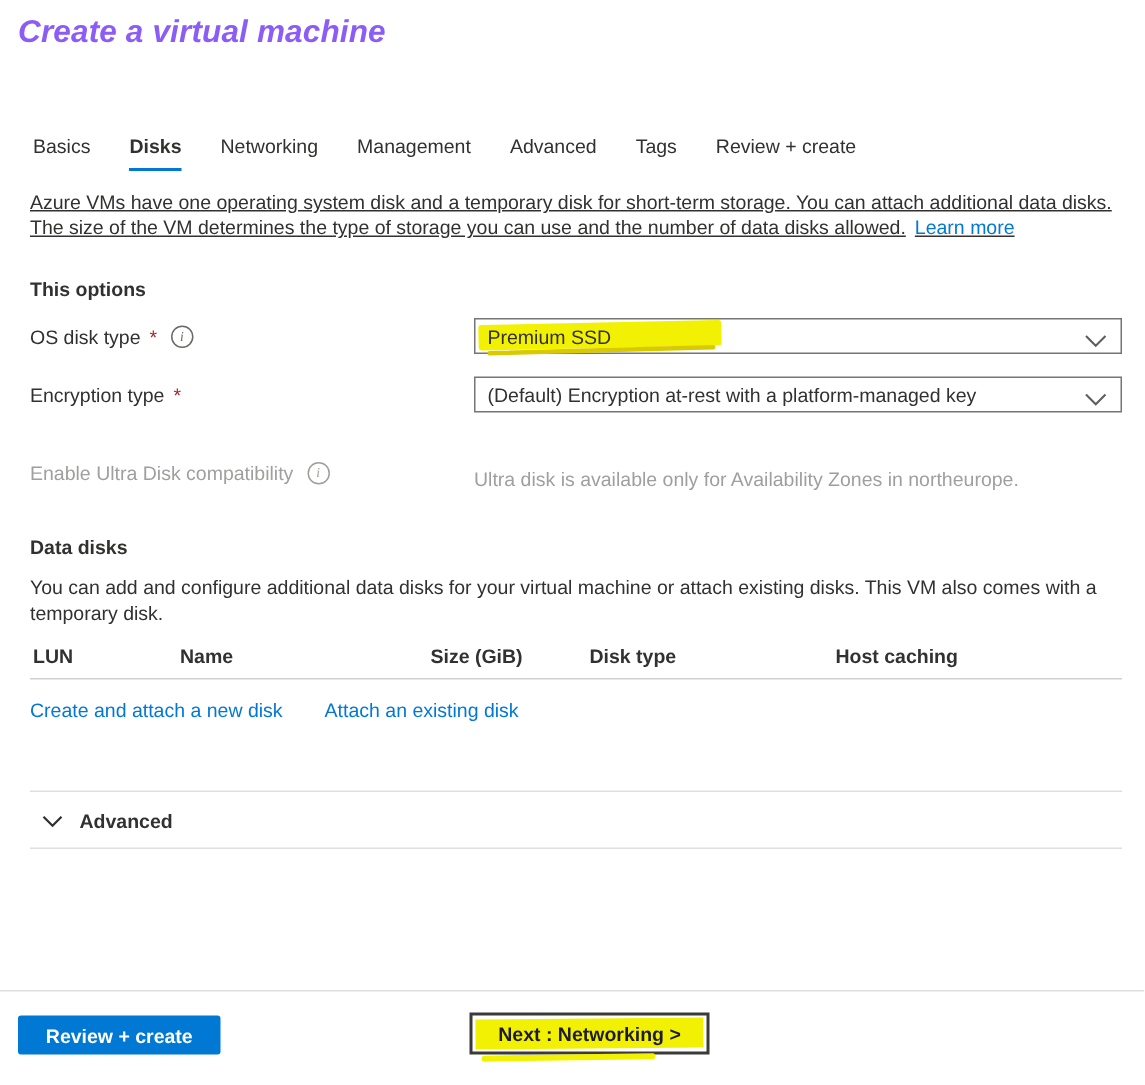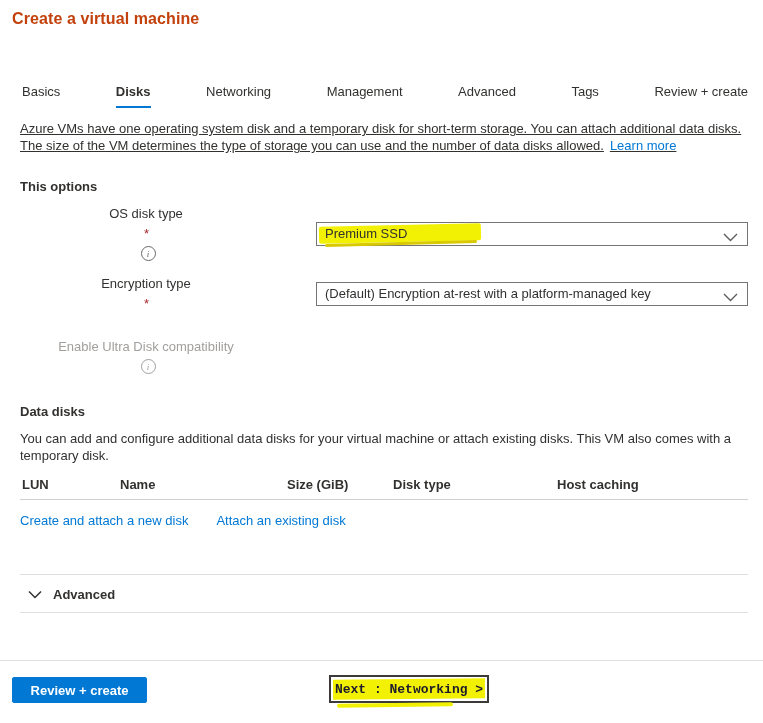--- a/index.html
+++ b/index.html
@@ -4,42 +4,43 @@
 <style>
   html,body { margin:0; padding:0; background:#fff; }
   .page {
     position:relative; width:763px; height:723px; background:#fff;
     font-family:"Liberation Sans", sans-serif; font-size:13px; color:#323130;
     overflow:hidden;
   }
   .content { padding:0 15px 0 20px; }
 
   .page-title {
-    margin:10px 0 0 -8px; font-size:16px; font-weight:700; color:#c2410c;
+    margin:10px 0 0 -8px; font-size:21px; font-weight:700; color:#8b5cf6;
     letter-spacing:0.1px;
-  }
-
-  
-  .tabs { display:flex; gap:13px; margin-top:56px; padding-left:2px;justify-content:space-between; }
+    font-style:italic;
+  }
+
+  
+  .tabs { display:flex; gap:26px; margin-top:56px; padding-left:2px; }
   .tab { padding-bottom:7px; border-bottom:2px solid transparent; cursor:pointer; white-space:nowrap; }
   .tab.active { font-weight:700; border-bottom-color:#0078d4; }
 
   
   .intro { margin:12px 0 0 0; line-height:17px; width:732px;text-decoration:underline; }
   .link { color:#0078d4; text-decoration:none; cursor:pointer; }
   .intro .link { margin-left:6px; }
 
   .section-heading { margin-top:25px; font-weight:700; }
 
   
   .form-row { display:flex; align-items:center; }
   .row-os { margin-top:12px; }
   .row-enc { margin-top:15px; }
   .row-ultra { margin-top:28px; align-items:center; }
-  .label-col { width:252px; flex-shrink:0; display:flex; align-items:center; gap:5px;flex-direction:column; }
+  .label-col { width:252px; flex-shrink:0; display:flex; align-items:center; gap:5px; }
   .required { color:#a4262c; margin-left:1px; }
   .info-icon {
     width:13px; height:13px; border:1px solid #6b6966; border-radius:50%;
     display:inline-flex; align-items:center; justify-content:center;
     font-size:9px; color:#6b6966; margin-left:4px; flex-shrink:0;
     font-family:"Liberation Serif", serif; font-style:italic; cursor:default;
   }
   .dim { color:#a19f9d; }
   .info-icon.dim { border-color:#a19f9d; color:#a19f9d; }
 
@@ -94,23 +95,23 @@
   .btn { font-family:"Liberation Sans", sans-serif; font-size:13px; cursor:pointer; box-sizing:border-box; }
   .btn-primary {
     position:absolute; left:12px; top:16px; width:135px; height:26px;
     background:#0078d4; color:#fff; font-weight:700; border:1px solid #0078d4; border-radius:2px;
   }
   .btn-previous {
     position:absolute; left:205px; top:16px; width:97px; height:26px;
     background:#fff; color:#323130; border:1px solid #8a8886; border-radius:1px;
   }
   .btn-next {
-    position:absolute; left:329px; top:14px; width:160px; height:28px;
+    position:absolute; left:313px; top:14px; width:160px; height:28px;
     background:#fff; color:#1d1c2c; font-weight:600; border:2px solid #3b3a39;
-    overflow:visible; padding:0;font-family:Liberation Mono, monospace;
+    overflow:visible; padding:0;
   }
   .btn-next .hl-next {
     position:absolute; left:2px; right:2px; top:2px; bottom:2px;
     background:#f2f104; transform:rotate(-0.5deg); z-index:0;
   }
   .btn-next .hl-spill {
     position:absolute; left:6px; right:34px; bottom:-6px; height:4px;
     background:#f2f104; transform:rotate(-0.8deg); z-index:0; border-radius:2px;
   }
   .btn-next .lbl { position:relative; z-index:1; }
@@ -169,20 +170,21 @@
         </div>
       </div>
     </div>
 
     <div class="form-row row-ultra">
       <div class="label-col">
         <span class="dim">Enable Ultra Disk compatibility</span>
         <span class="info-icon dim">i</span>
       </div>
       <div class="field-col">
+        <div class="helper-text">Ultra disk is available only for Availability Zones in northeurope.</div>
       </div>
     </div>
 
     <div class="section-heading" style="margin-top:30px;">Data disks</div>
     <p class="data-desc">You can add and configure additional data disks for your virtual machine or attach existing disks. This VM also comes with a temporary disk.</p>
 
     <div class="table-header">
       <span class="col-lun">LUN</span>
       <span class="col-name">Name</span>
       <span class="col-size">Size (GiB)</span>

